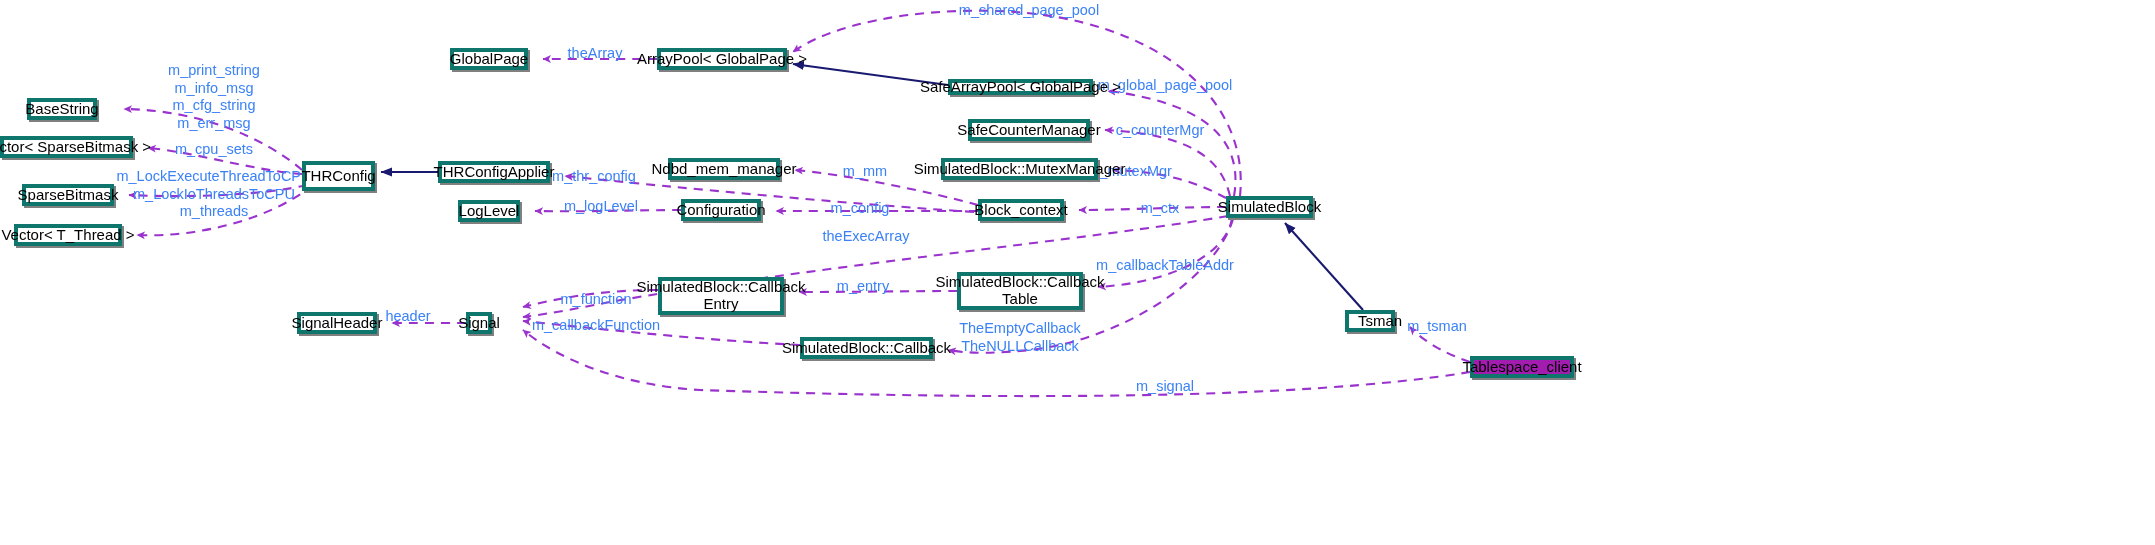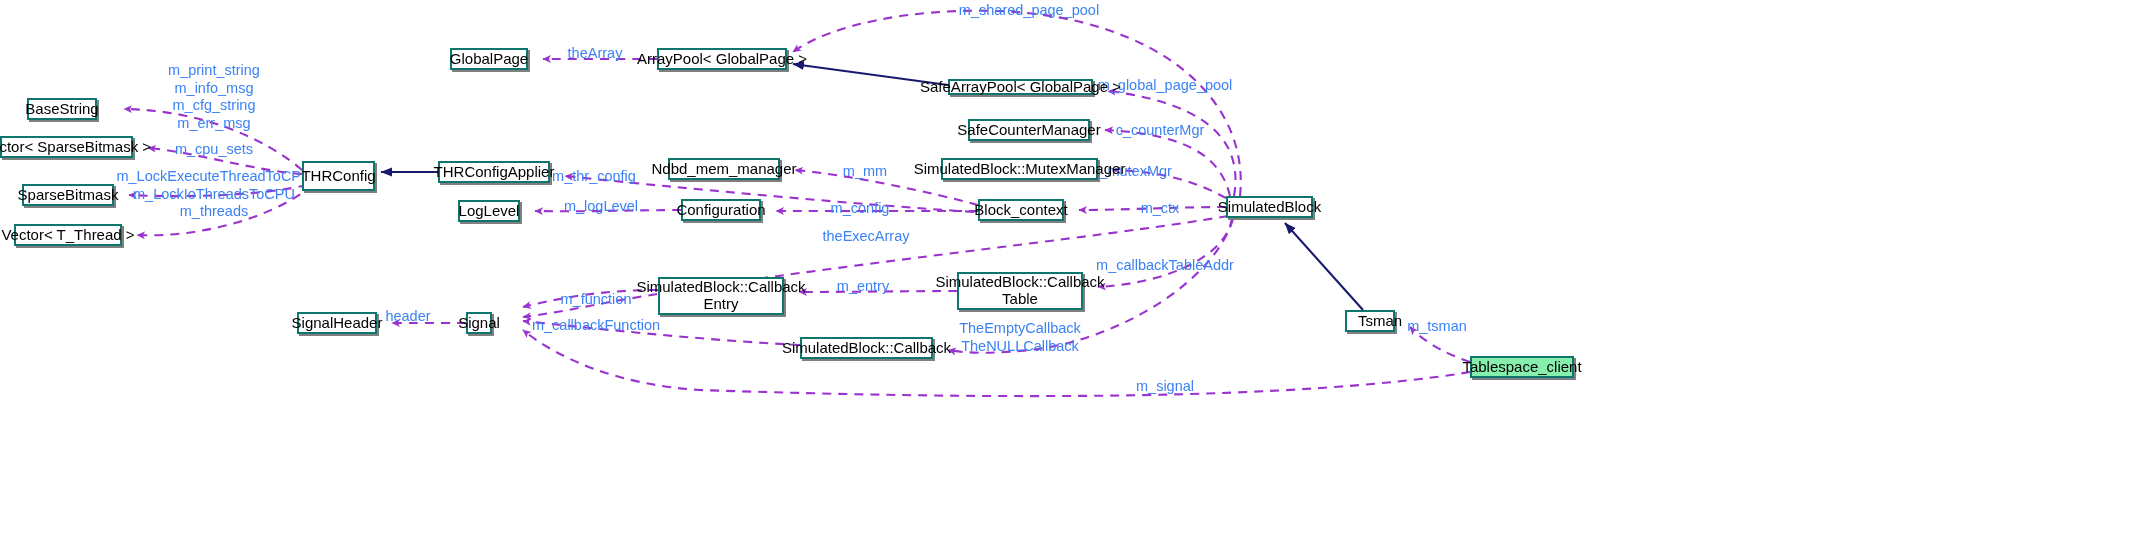--- a/index.html
+++ b/index.html
@@ -20,34 +20,34 @@
     position: absolute;
     left: 0;
     top: 0;
     width: 2155px;
     height: 545px;
   }
   .node {
     position: absolute;
     box-sizing: border-box;
     background: #ffffff;
-    border: 2px solid #0f766e;
+    border: 4px solid #0f766e;
     color: #000000;
     font-size: 15px;
     line-height: 1.12;
     display: flex;
     align-items: center;
     justify-content: center;
     text-align: center;
     white-space: pre;
     box-shadow: 2px 2px 0 0 #808080;
     z-index: 3;
   }
   .node.highlight {
-    background: #86efac;
+    background: #a21caf;
   }
   .edge-label {
     position: absolute;
     font-size: 14.5px;
     color: #3b82f6;
     white-space: pre;
     text-align: center;
     line-height: 1.22;
     z-index: 2;
   }

